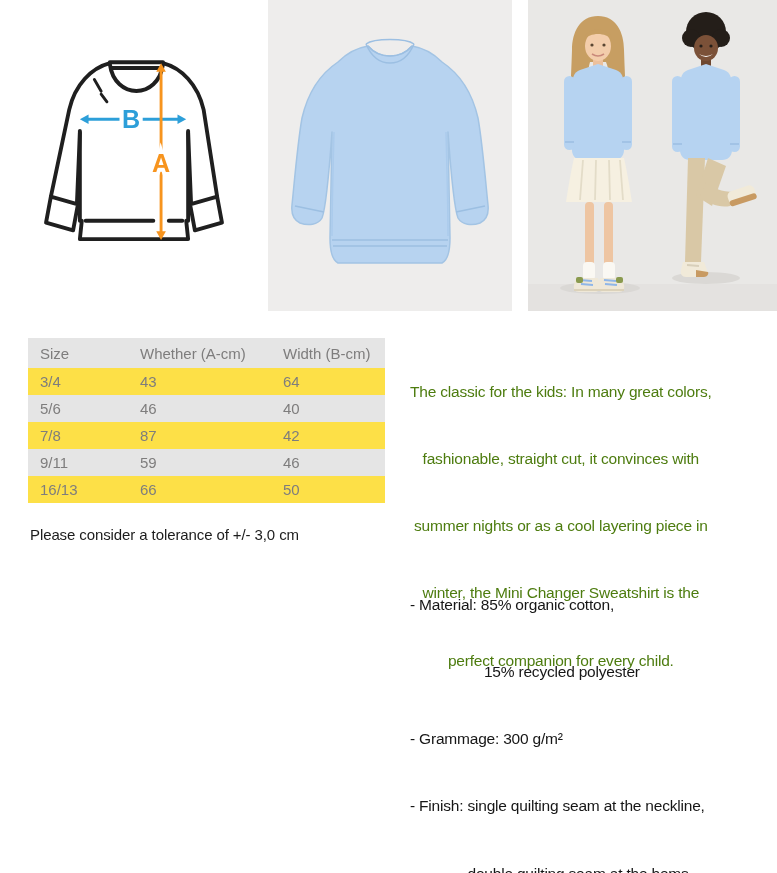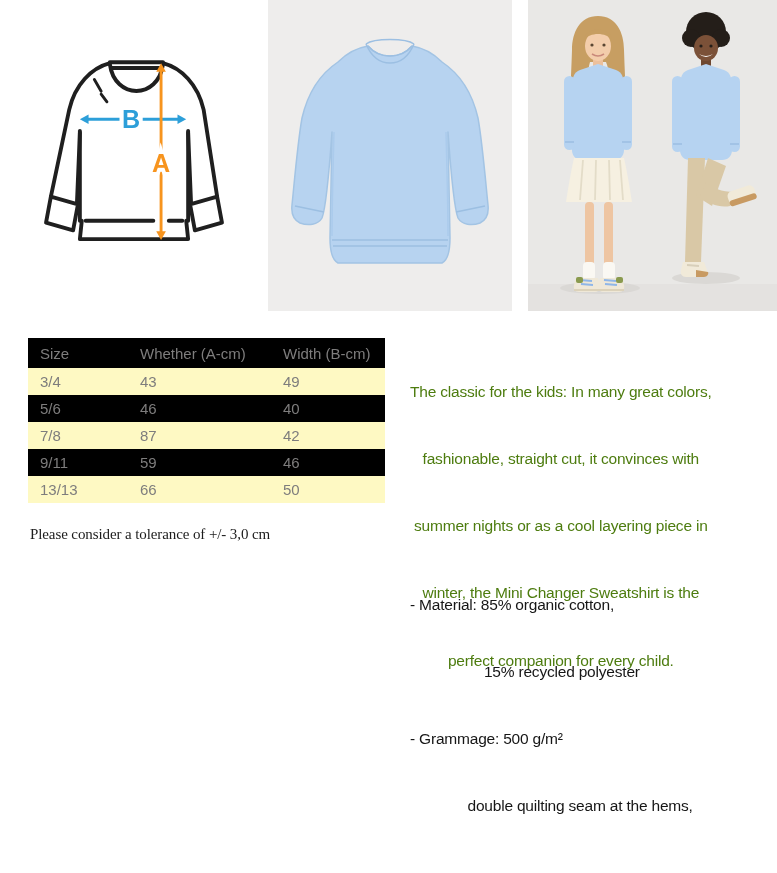--- a/index.html
+++ b/index.html
@@ -18,26 +18,26 @@
     position:absolute; left:28px; top:338px; width:357px;
     border-collapse:collapse; table-layout:fixed;
     font-size:15px; color:#7e7d7d; font-weight:400;
   }
   table.size-table th, table.size-table td {
     text-align:left; font-weight:400; padding:0 0 0 12px;
   }
   table.size-table th { height:30px; }
   table.size-table td { height:27px; }
   .col-size { width:100px; } .col-len { width:143px; } .col-wid { width:114px; }
-  tr.shade-light { background:#000000; }
-  tr.shade-dark  { background:#fef9c3; }
+  tr.shade-light { background:#e5e5e5; }
+  tr.shade-dark  { background:#fde047; }
 
   .tolerance {
     position:absolute; left:30px; top:526px;
-    font-size:15px; color:#1c1c1c; letter-spacing:-0.1px; white-space:pre;font-family:Liberation Serif, serif;
+    font-size:15px; color:#1c1c1c; letter-spacing:-0.1px; white-space:pre;
   }
   .description {
     position:absolute; left:410px; top:336px;
     font-size:15.5px; line-height:22.4px; color:#4d7c0f;
     letter-spacing:-0.2px; white-space:pre;text-align:center;
   }
   .specs {
     position:absolute; left:410px; top:549px;
     font-size:15.5px; line-height:22.4px; color:#161616;
     letter-spacing:-0.2px; white-space:pre;
@@ -217,59 +217,60 @@
       <tr class="shade-light">
         <th>Size</th>
         <th>Whether (A-cm)</th>
         <th>Width (B-cm)</th>
       </tr>
     </thead>
     <tbody>
       <tr class="shade-dark">
         <td>3/4</td>
         <td>43</td>
-        <td>49</td>
+        <td>64</td>
       </tr>
       <tr class="shade-light">
         <td>5/6</td>
         <td>46</td>
         <td>40</td>
       </tr>
       <tr class="shade-dark">
         <td>7/8</td>
         <td>87</td>
         <td>42</td>
       </tr>
       <tr class="shade-light">
         <td>9/11</td>
         <td>59</td>
         <td>46</td>
       </tr>
       <tr class="shade-dark">
-        <td>13/13</td>
+        <td>16/13</td>
         <td>66</td>
         <td>50</td>
       </tr>
     </tbody>
   </table>
 
   <div class="tolerance">Please consider a tolerance of +/- 3,0 cm</div>
 
   <div class="description">
     <div class="line">The classic for the kids: In many great colors,</div>
     <div class="line">fashionable, straight cut, it convinces with</div>
     <div class="line">summer nights or as a cool layering piece in</div>
     <div class="line">winter, the Mini Changer Sweatshirt is the</div>
     <div class="line">perfect companion for every child.</div>
   </div>
 
   <div class="specs">
     <div class="line">- Material: 85% organic cotton,</div>
     <div class="line">                  15% recycled polyester</div>
-    <div class="line">- Grammage: 500 g/m²</div>
+    <div class="line">- Grammage: 300 g/m²</div>
+    <div class="line">- Finish: single quilting seam at the neckline,</div>
     <div class="line">              double quilting seam at the hems,</div>
     
     
     
     
     
   </div>
 
 </div>
 

